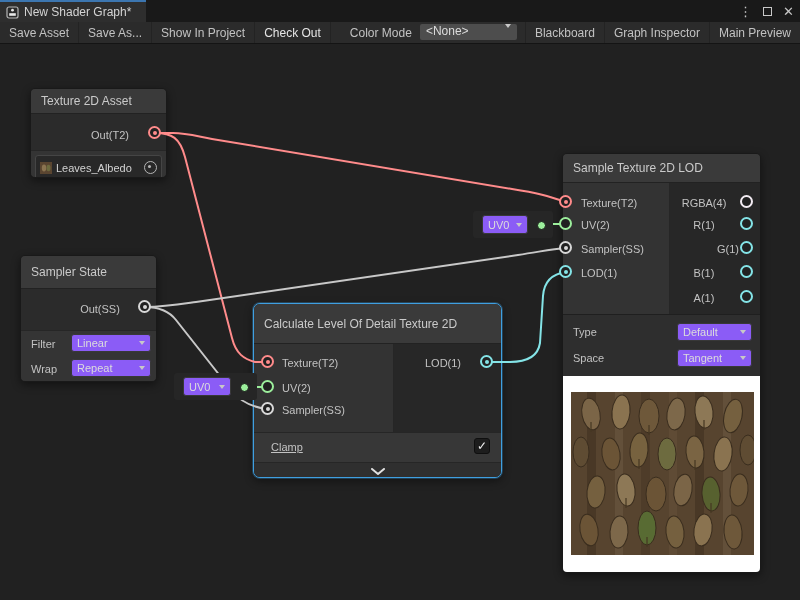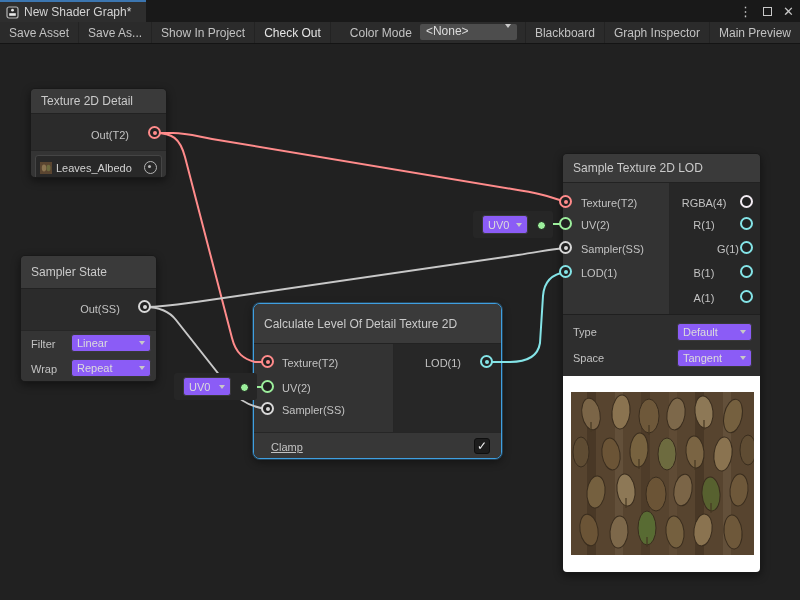--- a/index.html
+++ b/index.html
@@ -107,21 +107,21 @@
       <div class="tb-btn">Blackboard</div>
       <div class="tb-btn">Graph Inspector</div>
       <div class="tb-btn">Main Preview</div>
     </div>
   </div>
 
   <div class="graph">
 
     <div class="node" style="left:30px;top:44px;width:137px;height:90px;">
       <div class="nhead" style="height:25px;">
-        <span>Texture 2D Detail</span>
+        <span>Texture 2D Asset</span>
       </div>
       <div class="sect" style="left:0;top:25px;right:0;height:36px;background:#2b2b2b;"></div>
       <span class="plabel right" style="right:26px;top:38px;width:60px;">Out(T2)</span>
       <div class="sect" style="left:0;top:61px;right:0;height:29px;background:#343434;border-top:1px solid #262626;"></div>
       <div class="obj-field">
         <svg width="12" height="12" viewBox="0 0 12 12">
           <rect width="12" height="12" fill="#5a4530"></rect>
           <ellipse cx="4" cy="6" rx="2.2" ry="3.4" fill="#8a7350"></ellipse>
           <ellipse cx="8.5" cy="6" rx="2" ry="3.2" fill="#6d6b3f"></ellipse>
         </svg>
@@ -142,21 +142,21 @@
         <span>Linear</span>
         <span class="arr"></span>
       </div>
       <span class="plabel" style="left:10px;top:105px;">Wrap</span>
       <div class="dd" style="left:50px;top:103px;width:80px;height:18px;">
         <span>Repeat</span>
         <span class="arr"></span>
       </div>
     </div>
 
-    <div class="node selected" style="left:253px;top:259px;width:249px;height:156px;border-radius:7px;">
+    <div class="node selected" style="left:253px;top:259px;width:249px;height:175px;border-radius:7px;">
       <div class="nhead" style="height:40px;">
         <span>Calculate Level Of Detail Texture 2D</span>
       </div>
       <div class="sect" style="left:0;top:40px;width:140px;height:88px;background:#333333;border-right:1px solid #262626;"></div>
       <div class="sect" style="left:140px;top:40px;right:0;height:88px;background:#272727;"></div>
       <span class="plabel" style="left:28px;top:51px;">Texture(T2)</span>
       <span class="plabel" style="left:28px;top:76px;">UV(2)</span>
       <span class="plabel" style="left:28px;top:98px;">Sampler(SS)</span>
       <span class="plabel right" style="right:28px;top:51px;width:60px;">LOD(1)</span>
       <div class="sect" style="left:0;top:128px;right:0;height:30px;background:#373737;border-top:1px solid #262626;"></div>

